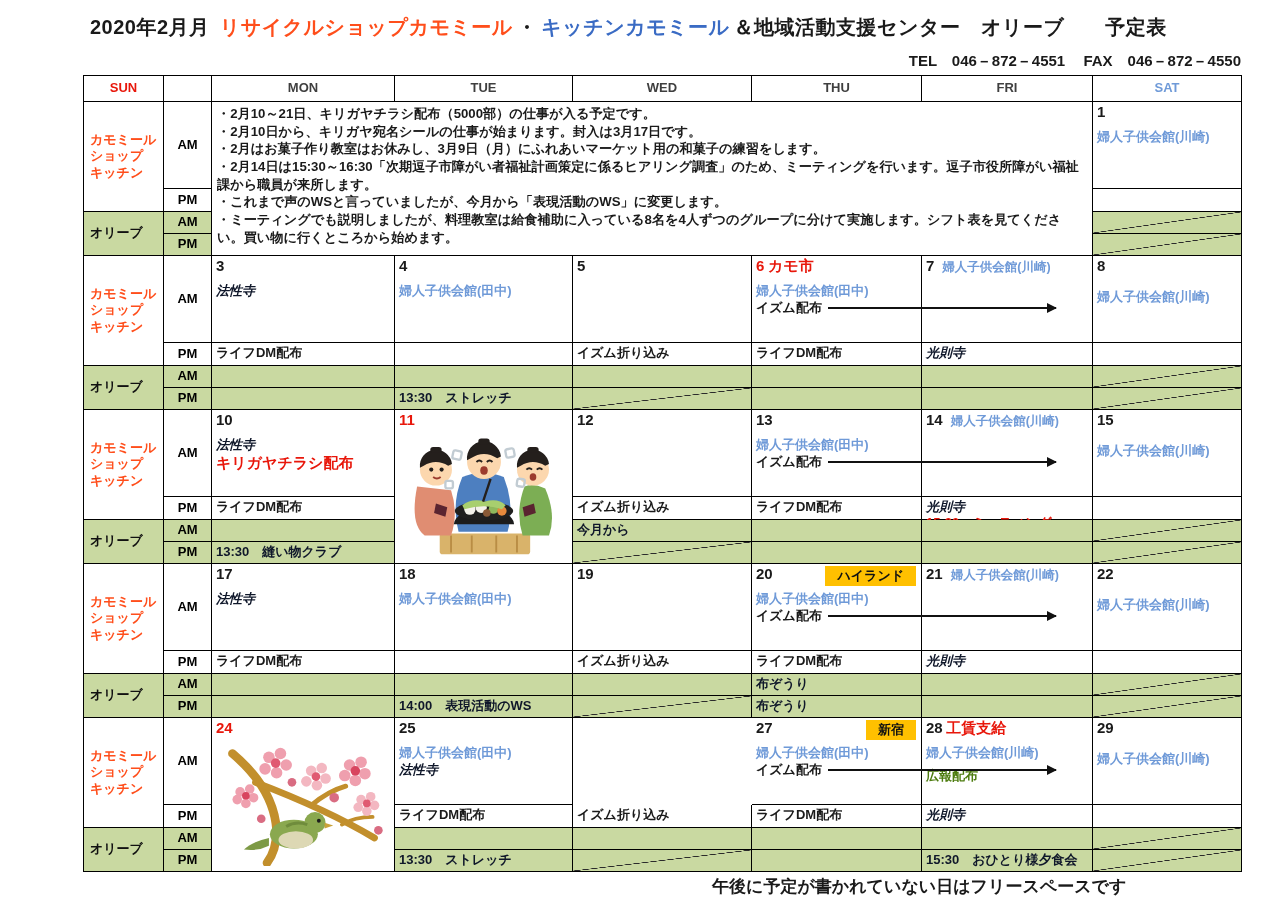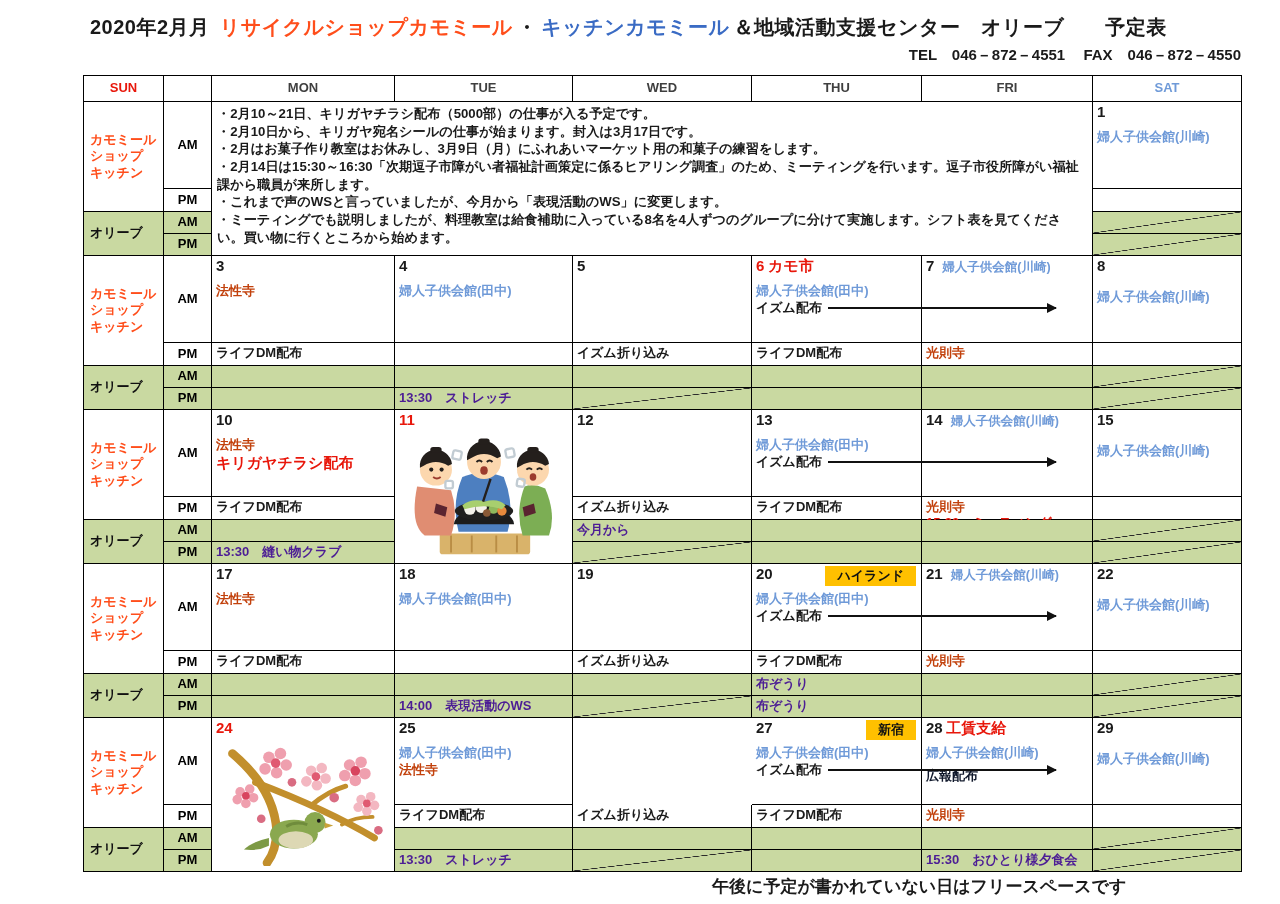--- a/index.html
+++ b/index.html
@@ -3,21 +3,21 @@
 <meta charset="utf-8">
 <style>
   html,body{margin:0;padding:0;background:#fff;}
   .page{position:relative;width:1280px;height:904px;background:#fff;
         font-family:"Liberation Sans","DejaVu Sans",sans-serif;font-weight:bold;color:#1a1a1a;margin-left:48px;}
   
   .titlebar{position:absolute;left:42px;top:14px;font-size:20px;white-space:nowrap;letter-spacing:0.5px;}
   .titlebar .seg{margin-right:4px;}
   .t-orange{color:#ff4e1b;}
   .t-blue{color:#3a6bc4;}
-  .contact{position:absolute;top:46px;right:87px;font-size:15px;white-space:nowrap;}
+  .contact{position:absolute;top:52px;right:87px;font-size:15px;white-space:nowrap;}
   .contact span{margin-left:14px;}
   
   .cal{position:absolute;left:35px;top:75px;width:1158px;border-left:1.5px solid #000;border-top:1.5px solid #000;}
   .thead,.week{display:grid;grid-template-columns:80px 48px 183px 178px 179px 170px 171px 149px;}
   .thead{grid-template-rows:26px;}
   .week{grid-template-rows:87px 23px 22px 22px;}
   .cell{border-right:1px solid #000;border-bottom:1px solid #000;position:relative;
         font-size:13px;line-height:1.25;overflow:visible;box-sizing:border-box;}
   .hcell{display:flex;align-items:center;justify-content:center;color:#3f3f3f;font-size:13px;}
   .h-sun{color:#e8170b;}
@@ -28,28 +28,28 @@
   .r12{grid-row:1/3}.r34{grid-row:3/5}.r14{grid-row:1/5}
   .green{background:#c9d9a1;}
   .x{background-image:linear-gradient(to bottom right,transparent 48.8%,#2b2b2b 49.4%,#2b2b2b 50.6%,transparent 51.2%);}
   .lab-kamo{display:flex;align-items:center;padding-left:6px;color:#ff4e1b;white-space:pre-line;font-size:13px;}
   .lab-olive{display:flex;align-items:center;padding-left:6px;color:#111;font-size:13px;}
   .ampm{display:flex;align-items:center;justify-content:center;color:#000000;font-size:13px;}
   .daycell{padding:1px 4px;}
   .dn{font-size:15px;color:#1a1a1a;}
   .red{color:#e8170b;}
   .blue{color:#6f9ad8;}
-  .purple{color:#c2410c;}
-  .gtext{color:#0f172a;}
+  .purple{color:#0f172a;font-style:italic;}
+  .gtext{color:#4d7c0f;}
   .loc{margin-top:7px;}
   .loc2{margin-top:1px;}
   .locgap{margin-top:13px;}
   .big{font-size:15px;}
   .pmtxt{padding:2px 4px;}
-  .otxt{padding:2px 4px;color:#4c1d95;}
+  .otxt{padding:2px 4px;color:#0f172a;}
   .inlineloc{font-size:12.5px;margin-left:8px;}
   .izu{white-space:nowrap;position:relative;z-index:3;margin-top:1px;}
   .arrow{display:inline-block;vertical-align:middle;width:228px;height:2px;background:#111;
          margin-left:6px;position:relative;top:-1px;}
   .arrow::after{content:"";position:absolute;right:-1px;top:-4px;width:0;height:0;
          border-left:10px solid #111;border-top:5px solid transparent;border-bottom:5px solid transparent;}
   .badge{position:absolute;top:2px;right:5px;background:#ffc000;color:#111;font-size:13px;
          padding:2px 12px;z-index:4;}
   .notes{padding:3px 5px;font-size:13.2px;line-height:1.34;}
   .notes div{margin-bottom:0px;}

